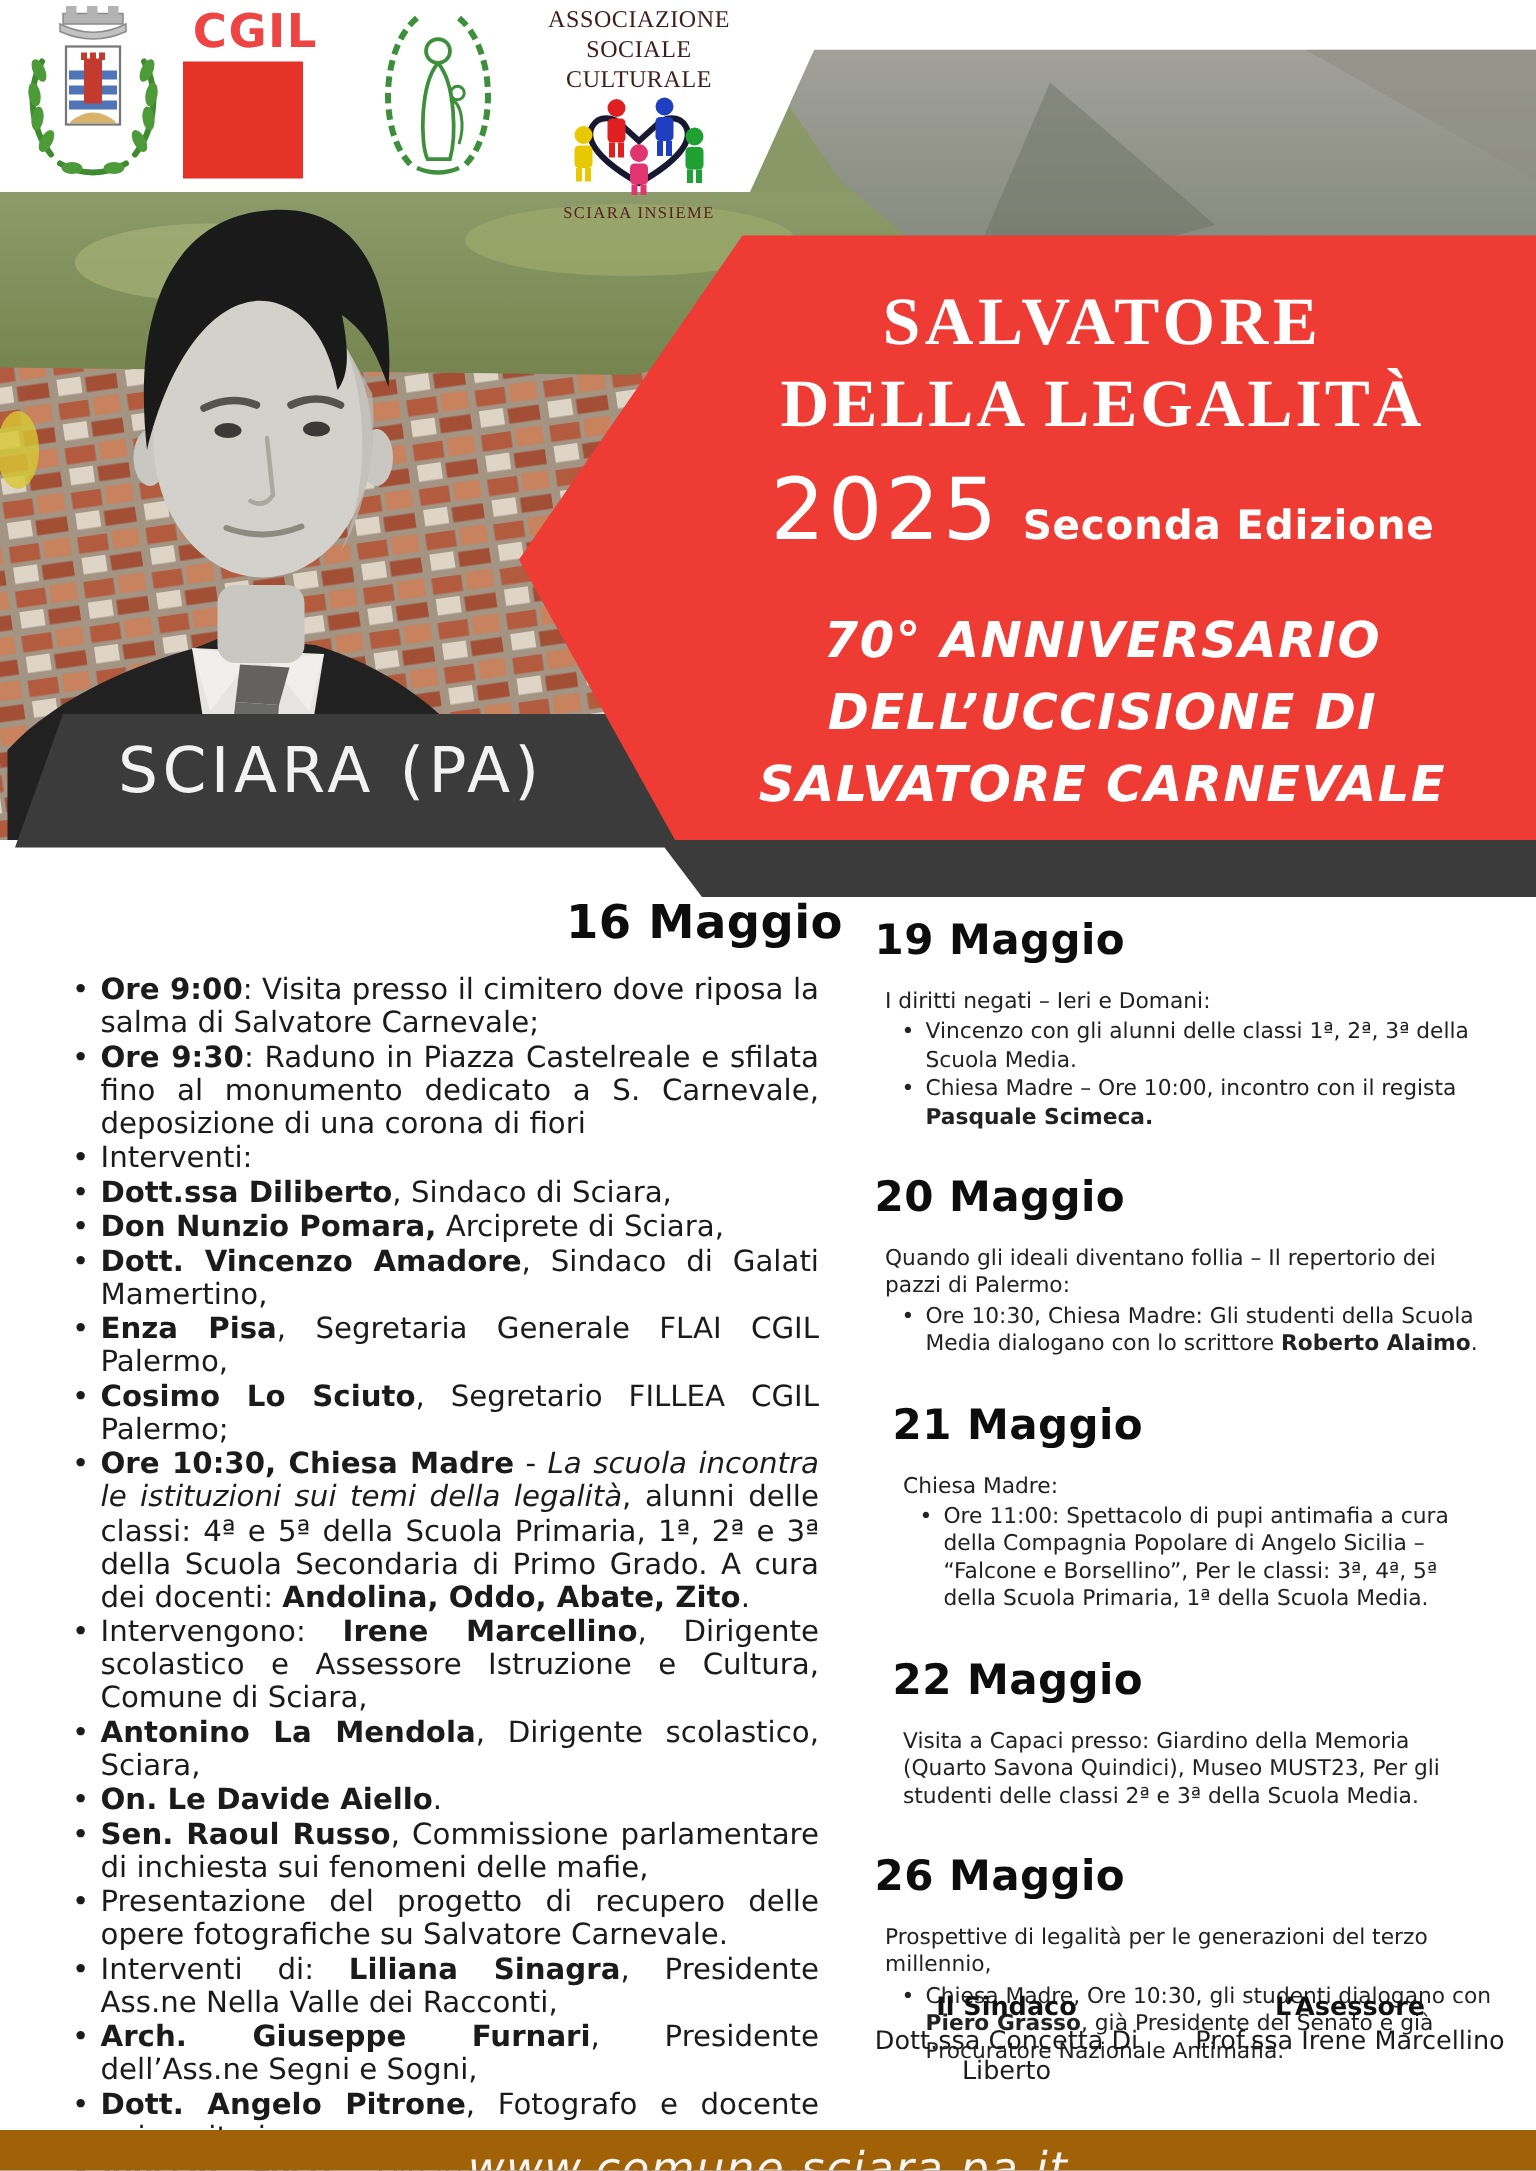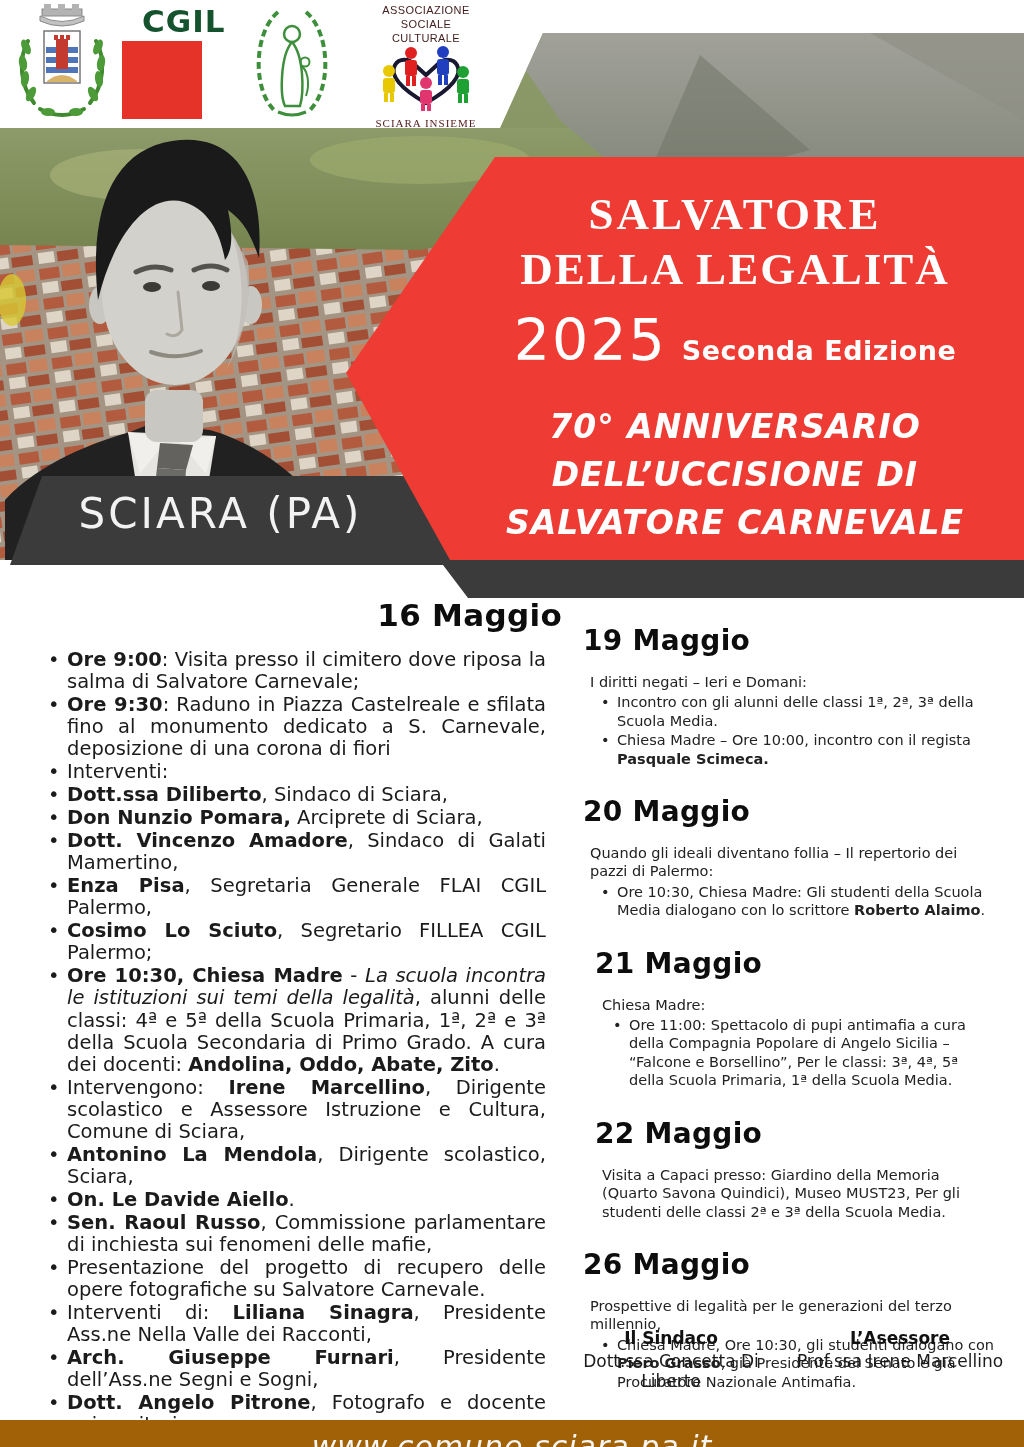--- a/index.html
+++ b/index.html
@@ -7,25 +7,25 @@
     position:relative;width:1024px;height:1447px;margin:0 auto;
     background:#ffffff;overflow:hidden;
     font-family:"DejaVu Sans","Liberation Sans",sans-serif;color:#1b1b1b;
   }
   
   .header-art{position:absolute;left:0;top:0;width:1024px;height:600px;}
   
   .logo{position:absolute;}
   .logo-crest{left:14px;top:3px;width:96px;height:120px;}
   .logo-cgil{left:122px;top:6px;width:90px;height:116px;text-align:left;}
-  .cgil-word{font-weight:900;font-size:31px;letter-spacing:1px;color:#14532d;line-height:1;margin-left:20px;}
+  .cgil-word{font-weight:900;font-size:31px;letter-spacing:1px;color:#ef4444;line-height:1;margin-left:2px;text-align:right;}
   .cgil-square{width:80px;height:78px;background:#e63329;margin-top:4px;}
   .logo-wreath{left:248px;top:4px;width:88px;height:118px;}
   .logo-assoc{left:356px;top:4px;width:140px;height:118px;text-align:center;}
-  .assoc-line{font-family:Liberation Sans, sans-serif;font-size:11px;letter-spacing:.4px;color:#401c1c;line-height:1.25;}
+  .assoc-line{font-family:Liberation Serif, serif;font-size:16px;letter-spacing:.4px;color:#401c1c;line-height:1.25;}
   .assoc-foot{font-family:"Liberation Serif","DejaVu Serif",serif;font-size:11px;letter-spacing:1px;color:#5a2020;margin-top:2px;}
   
   .banner-text{position:absolute;left:445px;top:0;width:580px;text-align:center;color:#fff;}
   .bt-line1{position:absolute;top:188px;left:0;width:100%;
     font-family:"Liberation Serif","DejaVu Serif",serif;font-weight:700;font-size:45px;letter-spacing:3px;}
   .bt-line2{position:absolute;top:243px;left:0;width:100%;
     font-family:"Liberation Serif","DejaVu Serif",serif;font-weight:700;font-size:45px;letter-spacing:2px;}
   .bt-yearrow{position:absolute;top:312px;left:0;width:100%;display:flex;justify-content:center;align-items:baseline;}
   .bt-year{font-size:57px;font-weight:400;letter-spacing:2px;line-height:1;}
   .bt-edition{font-size:27px;font-weight:700;margin-left:15px;letter-spacing:.5px;}
@@ -35,21 +35,21 @@
     position:absolute;left:28px;top:489px;width:385px;text-align:center;
     font-size:42px;letter-spacing:3px;color:#f2f2f2;font-weight:500;
   }
   
   .left-col{position:absolute;left:30px;top:597px;width:532px;}
   .left-col .day-heading{font-size:31px;font-weight:700;color:#0d0d0d;margin:0 0 5px 0;letter-spacing:.3px;text-align:right;}
   .left-col ul{list-style:none;margin:16px;padding:0;}
   .left-col li{position:relative;padding-left:21px;font-size:19.5px;line-height:1.13;
     text-align:justify;color:#1b1b1b;margin:0 0 1px 0;}
   .left-col li::before{content:"•";position:absolute;left:2px;top:0;font-size:19.5px;}
-  .right-col{position:absolute;left:583px;top:624px;width:412px;}
+  .right-col{position:absolute;left:583px;top:610px;width:412px;}
   .right-col .section{margin-bottom:27px;}
   .right-col .day-heading{font-size:28px;font-weight:700;color:#0d0d0d;margin:0 0 16px 0;letter-spacing:.3px;}
   .right-col .intro{font-size:14.5px;line-height:1.27;margin:0 0 2px 0;padding-left:7px;color:#222;}
   .right-col ul{list-style:none;margin:0;padding:0 0 0 18px;}
   .right-col li{position:relative;padding-left:16px;font-size:14.5px;line-height:1.27;color:#222;margin:0 0 1px 0;}
   .right-col li::before{content:"•";position:absolute;left:0;top:0;font-size:14.5px;}
   .sec-21{padding-left:12px;}
   
   .signature{position:absolute;top:1328px;width:240px;text-align:center;}
   .sig-1{left:551px;} .sig-2{left:780px;}
@@ -261,21 +261,21 @@
         <li><span style="font-weight: 700;">Arch. Giuseppe Furnari</span><span>, Presidente dell’Ass.ne Segni e Sogni,</span></li>
         <li><span style="font-weight: 700;">Dott. Angelo Pitrone</span><span>, Fotografo e docente universitario,</span></li>
         <li><span style="font-weight: 700;">Alessio Festi,</span><span> Dipartimento Legalità CGIL Nazionale</span></li>
       </ul>
     </div>
   <div class="right-col" id="right-col">
       <div class="section">
         <div class="day-heading">19 Maggio</div>
         <p class="intro"><span>I diritti negati – Ieri e Domani:</span></p>
         <ul>
-          <li><span> Incontro con gli alunni delle classi 1ª, 2ª, 3ª della Scuola Media.</span></li>
+          <li><span> Vincenzo con gli alunni delle classi 1ª, 2ª, 3ª della Scuola Media.</span></li>
           <li><span>Chiesa Madre – Ore 10:00, incontro con il regista </span><span style="font-weight: 700;">Pasquale Scimeca.</span></li>
         </ul>
       </div>
       <div class="section">
         <div class="day-heading">20 Maggio</div>
         <p class="intro"><span>Quando gli ideali diventano follia – Il repertorio dei pazzi di Palermo:</span></p>
         <ul>
           <li><span>Ore 10:30, Chiesa Madre: Gli studenti della Scuola Media dialogano con lo scrittore </span><span style="font-weight: 700;">Roberto Alaimo</span><span>.</span></li>
         </ul>
       </div>

